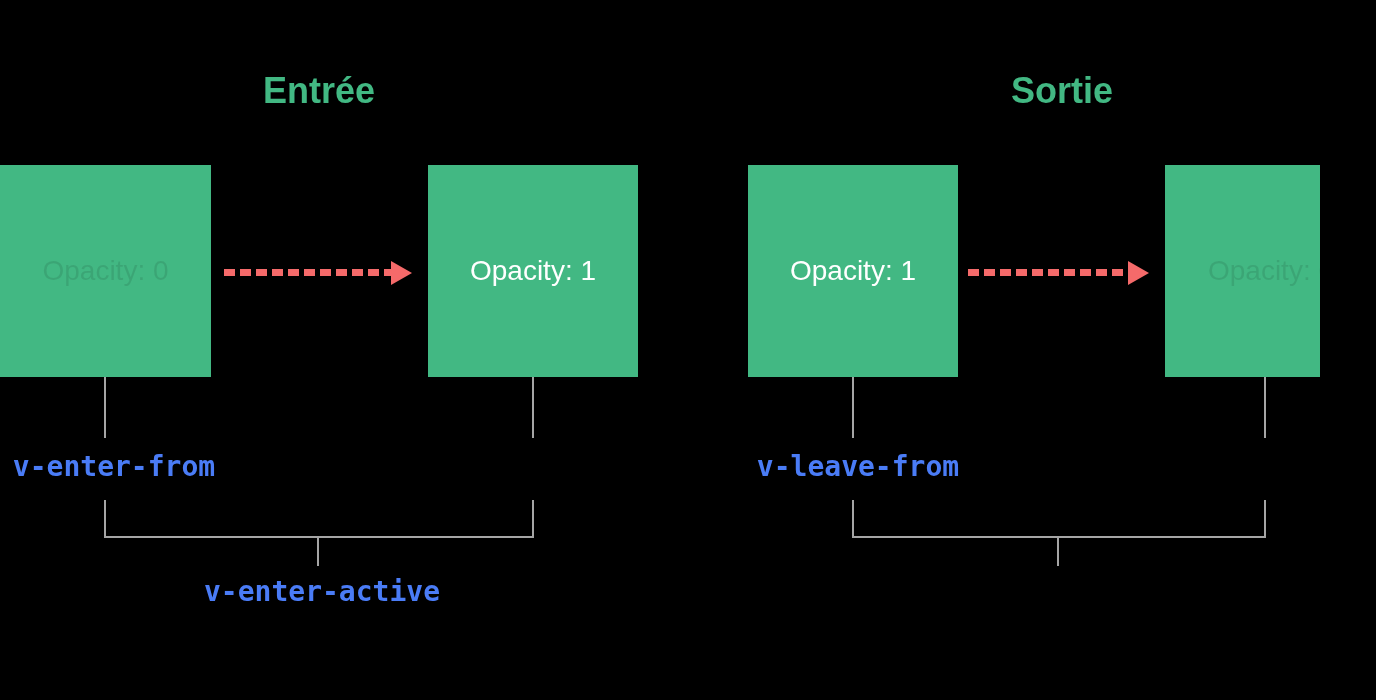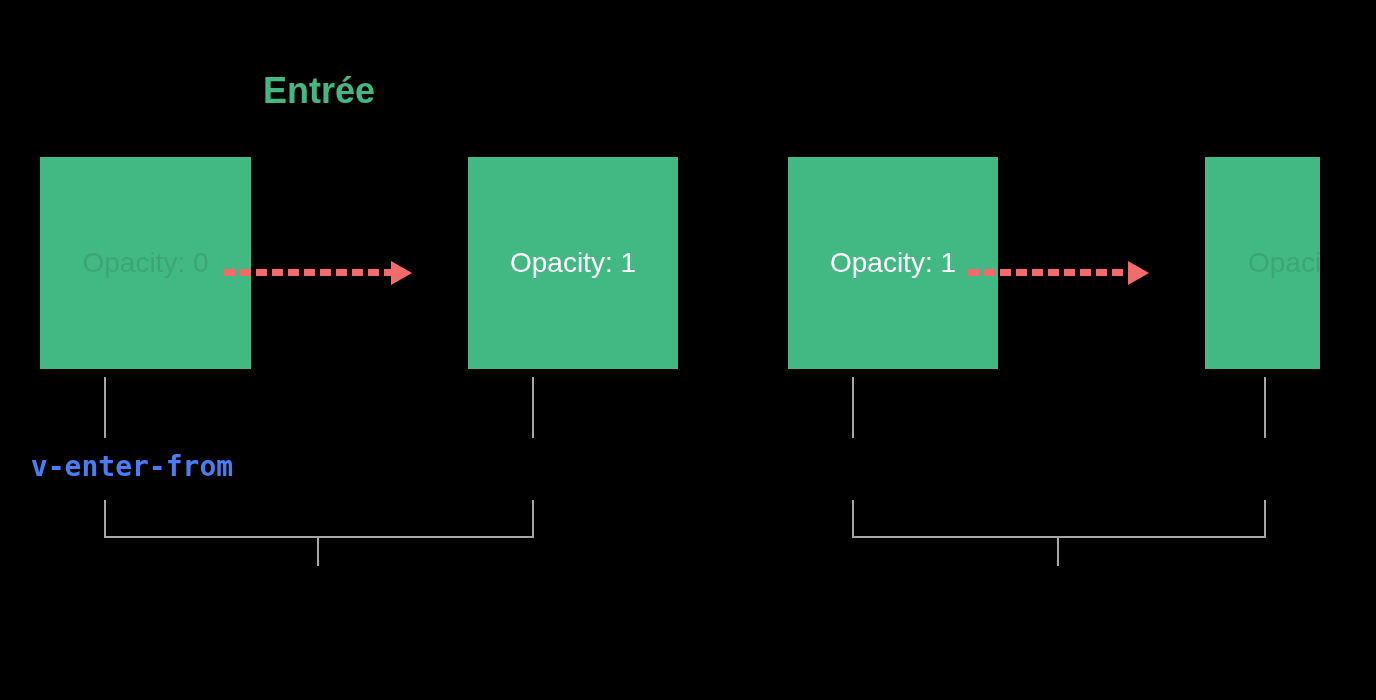--- a/index.html
+++ b/index.html
@@ -25,28 +25,27 @@
     font-weight: bold;
     color: #42b883;
     white-space: nowrap;
   }
   .title-enter { left: 319px; }
   .title-leave { left: 1062px; }
 
   
   .state-box {
     position: absolute;
-    top: 157px;
+    top: 165px;
     width: 210px;
     height: 212px;
     background: #42b883;
     display: flex;
     align-items: center;
     justify-content: center;
-    margin-left: 40px;
   }
   .box-enter-from { left: 0px;    width: 211px; }
   .box-enter-to   { left: 428px; }
   .box-leave-from { left: 748px; }
   .box-leave-to   { left: 1165px; width: 212px; }
 
   .box-label {
     font-size: 28px;
     white-space: nowrap;
   }
@@ -92,21 +91,21 @@
   .class-label {
     position: absolute;
     transform: translateX(-50%);
     font-family: "DejaVu Sans Mono", monospace;
     font-weight: bold;
     font-size: 28px;
     color: #4a7cf6;
     white-space: nowrap;
   }
   .row-from-to { top: 450px; }
-  .lbl-enter-from { left: 114px; margin-left: 18px; }
+  .lbl-enter-from { left: 114px; }
   .lbl-enter-to   { left: 535px; }
   .lbl-leave-from { left: 858px; }
   .lbl-leave-to   { left: 1267px; }
 
   
   .bracket {
     position: absolute;
     top: 500px;
     height: 38px;
     box-sizing: border-box;
@@ -130,20 +129,21 @@
   .row-active { top: 575px; }
   .lbl-enter-active { left: 322px; }
   .lbl-leave-active { left: 1055px; }
 </style>
 </head>
 <body>
 
 <div class="diagram">
 
   <div class="section-title title-enter">Entrée</div>
+  <div class="section-title title-leave">Sortie</div>
 
   <div class="state-box box-enter-from">
     <span class="box-label faded">Opacity: 0</span>
   </div>
 
   <div class="state-box box-enter-to">
     <span class="box-label solid">Opacity: 1</span>
   </div>
 
   <div class="state-box box-leave-from">
@@ -159,20 +159,22 @@
 
   <div class="arrow-dashes arrow-leave-dashes"></div>
   <div class="arrow-head arrow-leave-head"></div>
 
   <div class="vline vl-enter-from"></div>
   <div class="vline vl-enter-to"></div>
   <div class="vline vl-leave-from"></div>
   <div class="vline vl-leave-to"></div>
 
   <div class="class-label row-from-to lbl-enter-from">v-enter-from</div>
+  <div class="class-label row-from-to lbl-leave-from">v-leave-from</div>
 
   <div class="bracket bracket-enter"></div>
   <div class="bracket-stem stem-enter"></div>
   <div class="bracket bracket-leave"></div>
   <div class="bracket-stem stem-leave"></div>
 
+  <div class="class-label row-active lbl-enter-active">v-enter-active</div>
 
 </div>
 
 </body></html>

